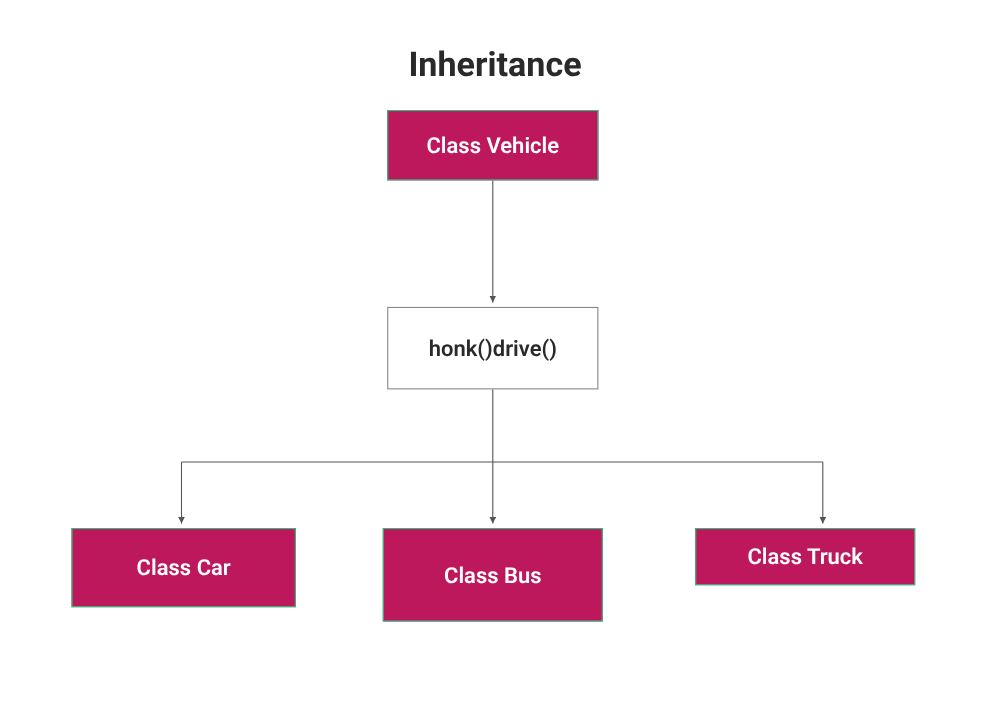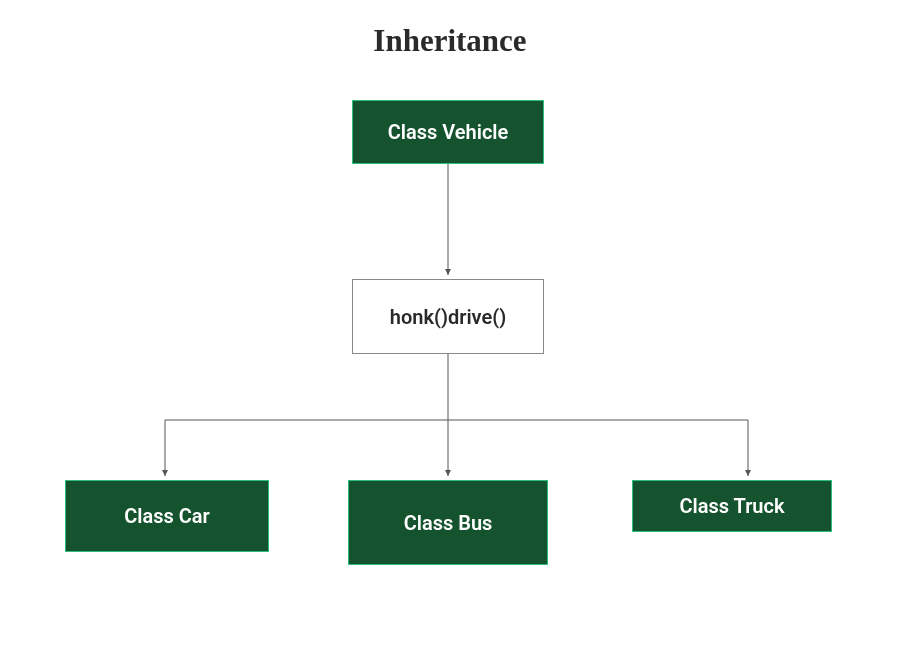--- a/index.html
+++ b/index.html
@@ -5,32 +5,31 @@
     * { box-sizing: border-box; margin: 0; padding: 0; }
     body {
       width: 900px;
       height: 650px;
       font-family: -apple-system, BlinkMacSystemFont, "Segoe UI", Roboto, Montserrat, sans-serif;
       background: #fff;
       position: relative;
     }
     .title {
       position: absolute;
-      top: 23px;
+      top: 40px;
       left: 0;
       width: 100%;
       text-align: center;
       font-size: 31px;
       font-weight: 700;
       color: #2a2a2a;
-      font-family: Liberation Serif, serif;
     }
     .box-green {
       position: absolute;
-      background: #14532d;
+      background: #be185d;
       border: 1px solid #2dbd7c;
       color: #fff;
       font-size: 20px;
       font-weight: 600;
       display: flex;
       align-items: center;
       justify-content: center;
       text-align: center;
     }
     .box-white {

